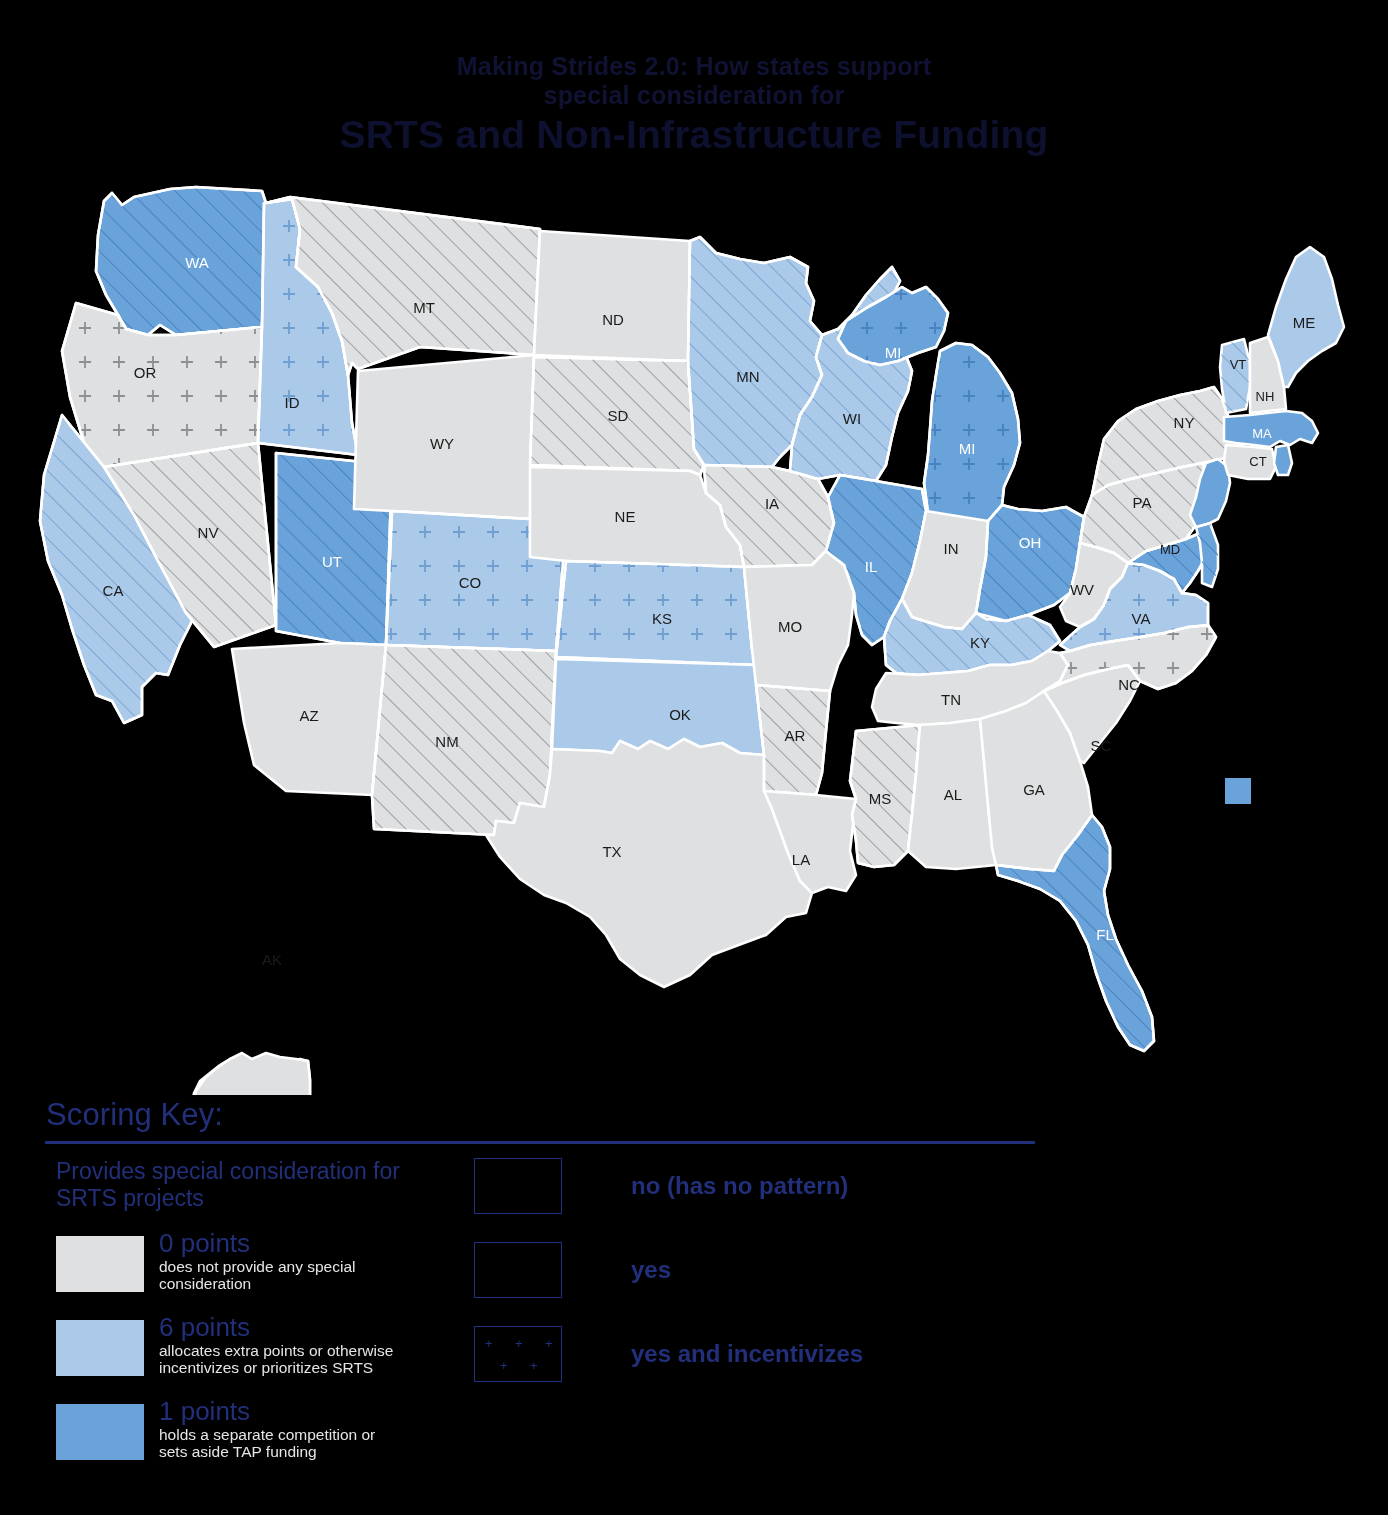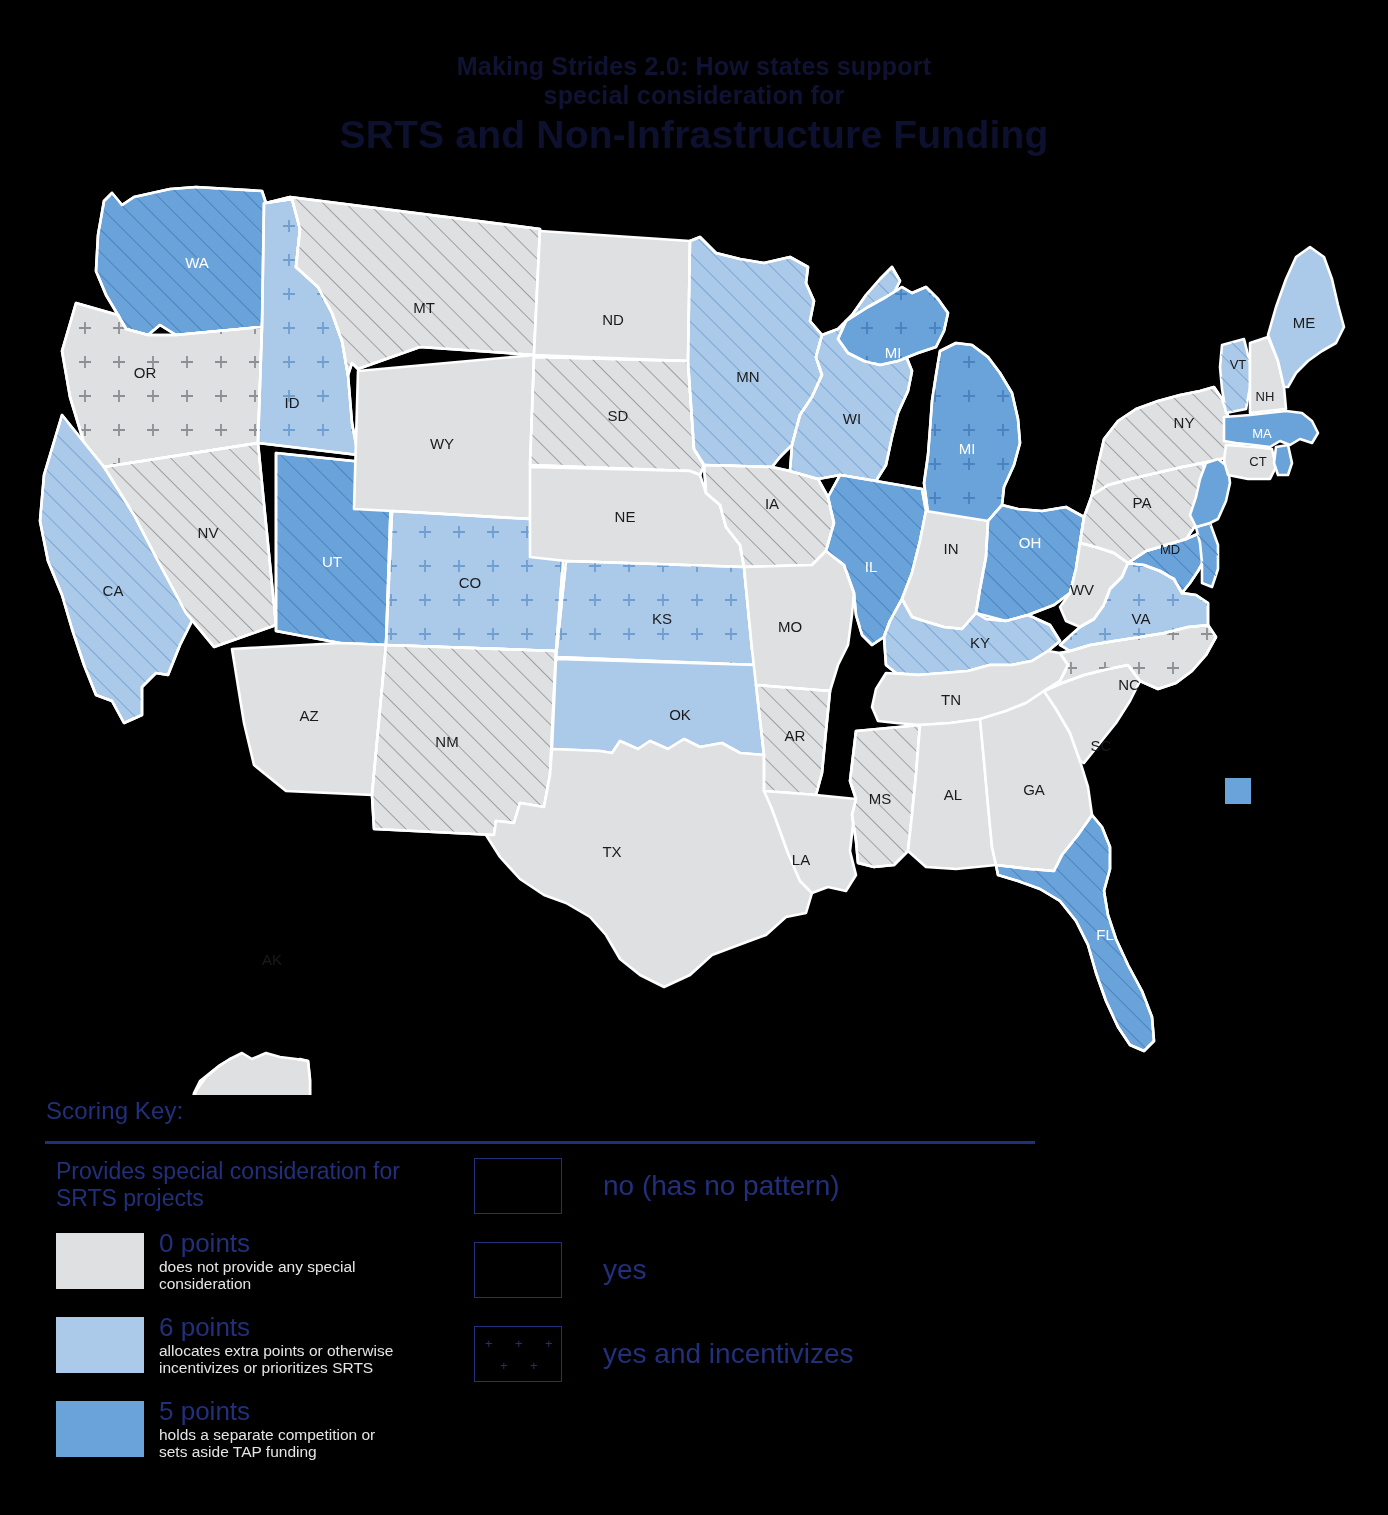--- a/index.html
+++ b/index.html
@@ -40,42 +40,42 @@
 
   
   .key-rule {
     position: absolute; left: 45px; top: 1141px; width: 990px; height: 3px;
     background: #22307c;
   }
 
   
   .key-title {
     position: absolute; left: 46px; top: 1097px;
-    font-size: 24px; color: #22307c; font-weight: 400; letter-spacing: .1px;
+    font-size: 31px; color: #22307c; font-weight: 400; letter-spacing: .1px;
   }
   .col-left  { position: absolute; left: 56px;  top: 1158px; width: 420px; }
   .col-right { position: absolute; left: 474px; top: 1158px; width: 480px; }
   .col-head {
     font-size: 23px; line-height: 27px; color: #22307c; font-weight: 400;
     margin-bottom: 18px; white-space: pre-line;
   }
-  .legend-row { display: flex; align-items: center; margin-bottom: 22px; }
+  .legend-row { display: flex; align-items: flex-end; margin-bottom: 22px; }
   .swatch {
     width: 88px; height: 56px; flex: 0 0 88px; margin-right: 15px;
   }
   .swatch.p0 { background: #dfe0e1; }
   .swatch.p3 { background: #abc9e8; }
   .swatch.p5 { background: #6aa3da; }
   .swatch.box { background: transparent; border: 1.5px solid #22307c; }
   .lg-text { padding-top: 0px; }
   .lg-head { font-size: 26px; line-height: 26px; color: #22307c; font-weight: 400; }
   .lg-sub  { font-size: 15.5px; line-height: 17px; color: #e5e5e5; margin-top: 2px; white-space: pre-line; }
 
   .legend-row.pat { align-items: center; margin-bottom: 28px; }
-  .pat-label { font-size: 28px; color: #22307c; margin-left: 26px; }
+  .pat-label { font-size: 24px; color: #22307c; margin-left: 54px; font-weight: bold; }
   .sw-diag {
     background-image: repeating-linear-gradient(45deg,
       #22307c 0px, #22307c 1.4px, transparent 1.4px, transparent 17px);
   }
   .sw-cross { position: relative; }
   .sw-cross .plus {
     position: absolute; color: #22307c; font-size: 13px; line-height: 13px;
   }
 </style>
 </head>
@@ -428,21 +428,21 @@
       <div class="lg-text">
         <div class="lg-head">6 points</div>
         <div class="lg-sub">allocates extra points or otherwise
 incentivizes or prioritizes SRTS</div>
       </div>
     </div>
 
     <div class="legend-row">
       <div class="swatch p5"></div>
       <div class="lg-text">
-        <div class="lg-head">5 points</div>
+        <div class="lg-head">1 points</div>
         <div class="lg-sub">holds a separate competition or
 sets aside TAP funding</div>
       </div>
     </div>
   </div>
 
   <div class="col-right">
 
     <div class="legend-row pat">
       <div class="swatch box"></div>

